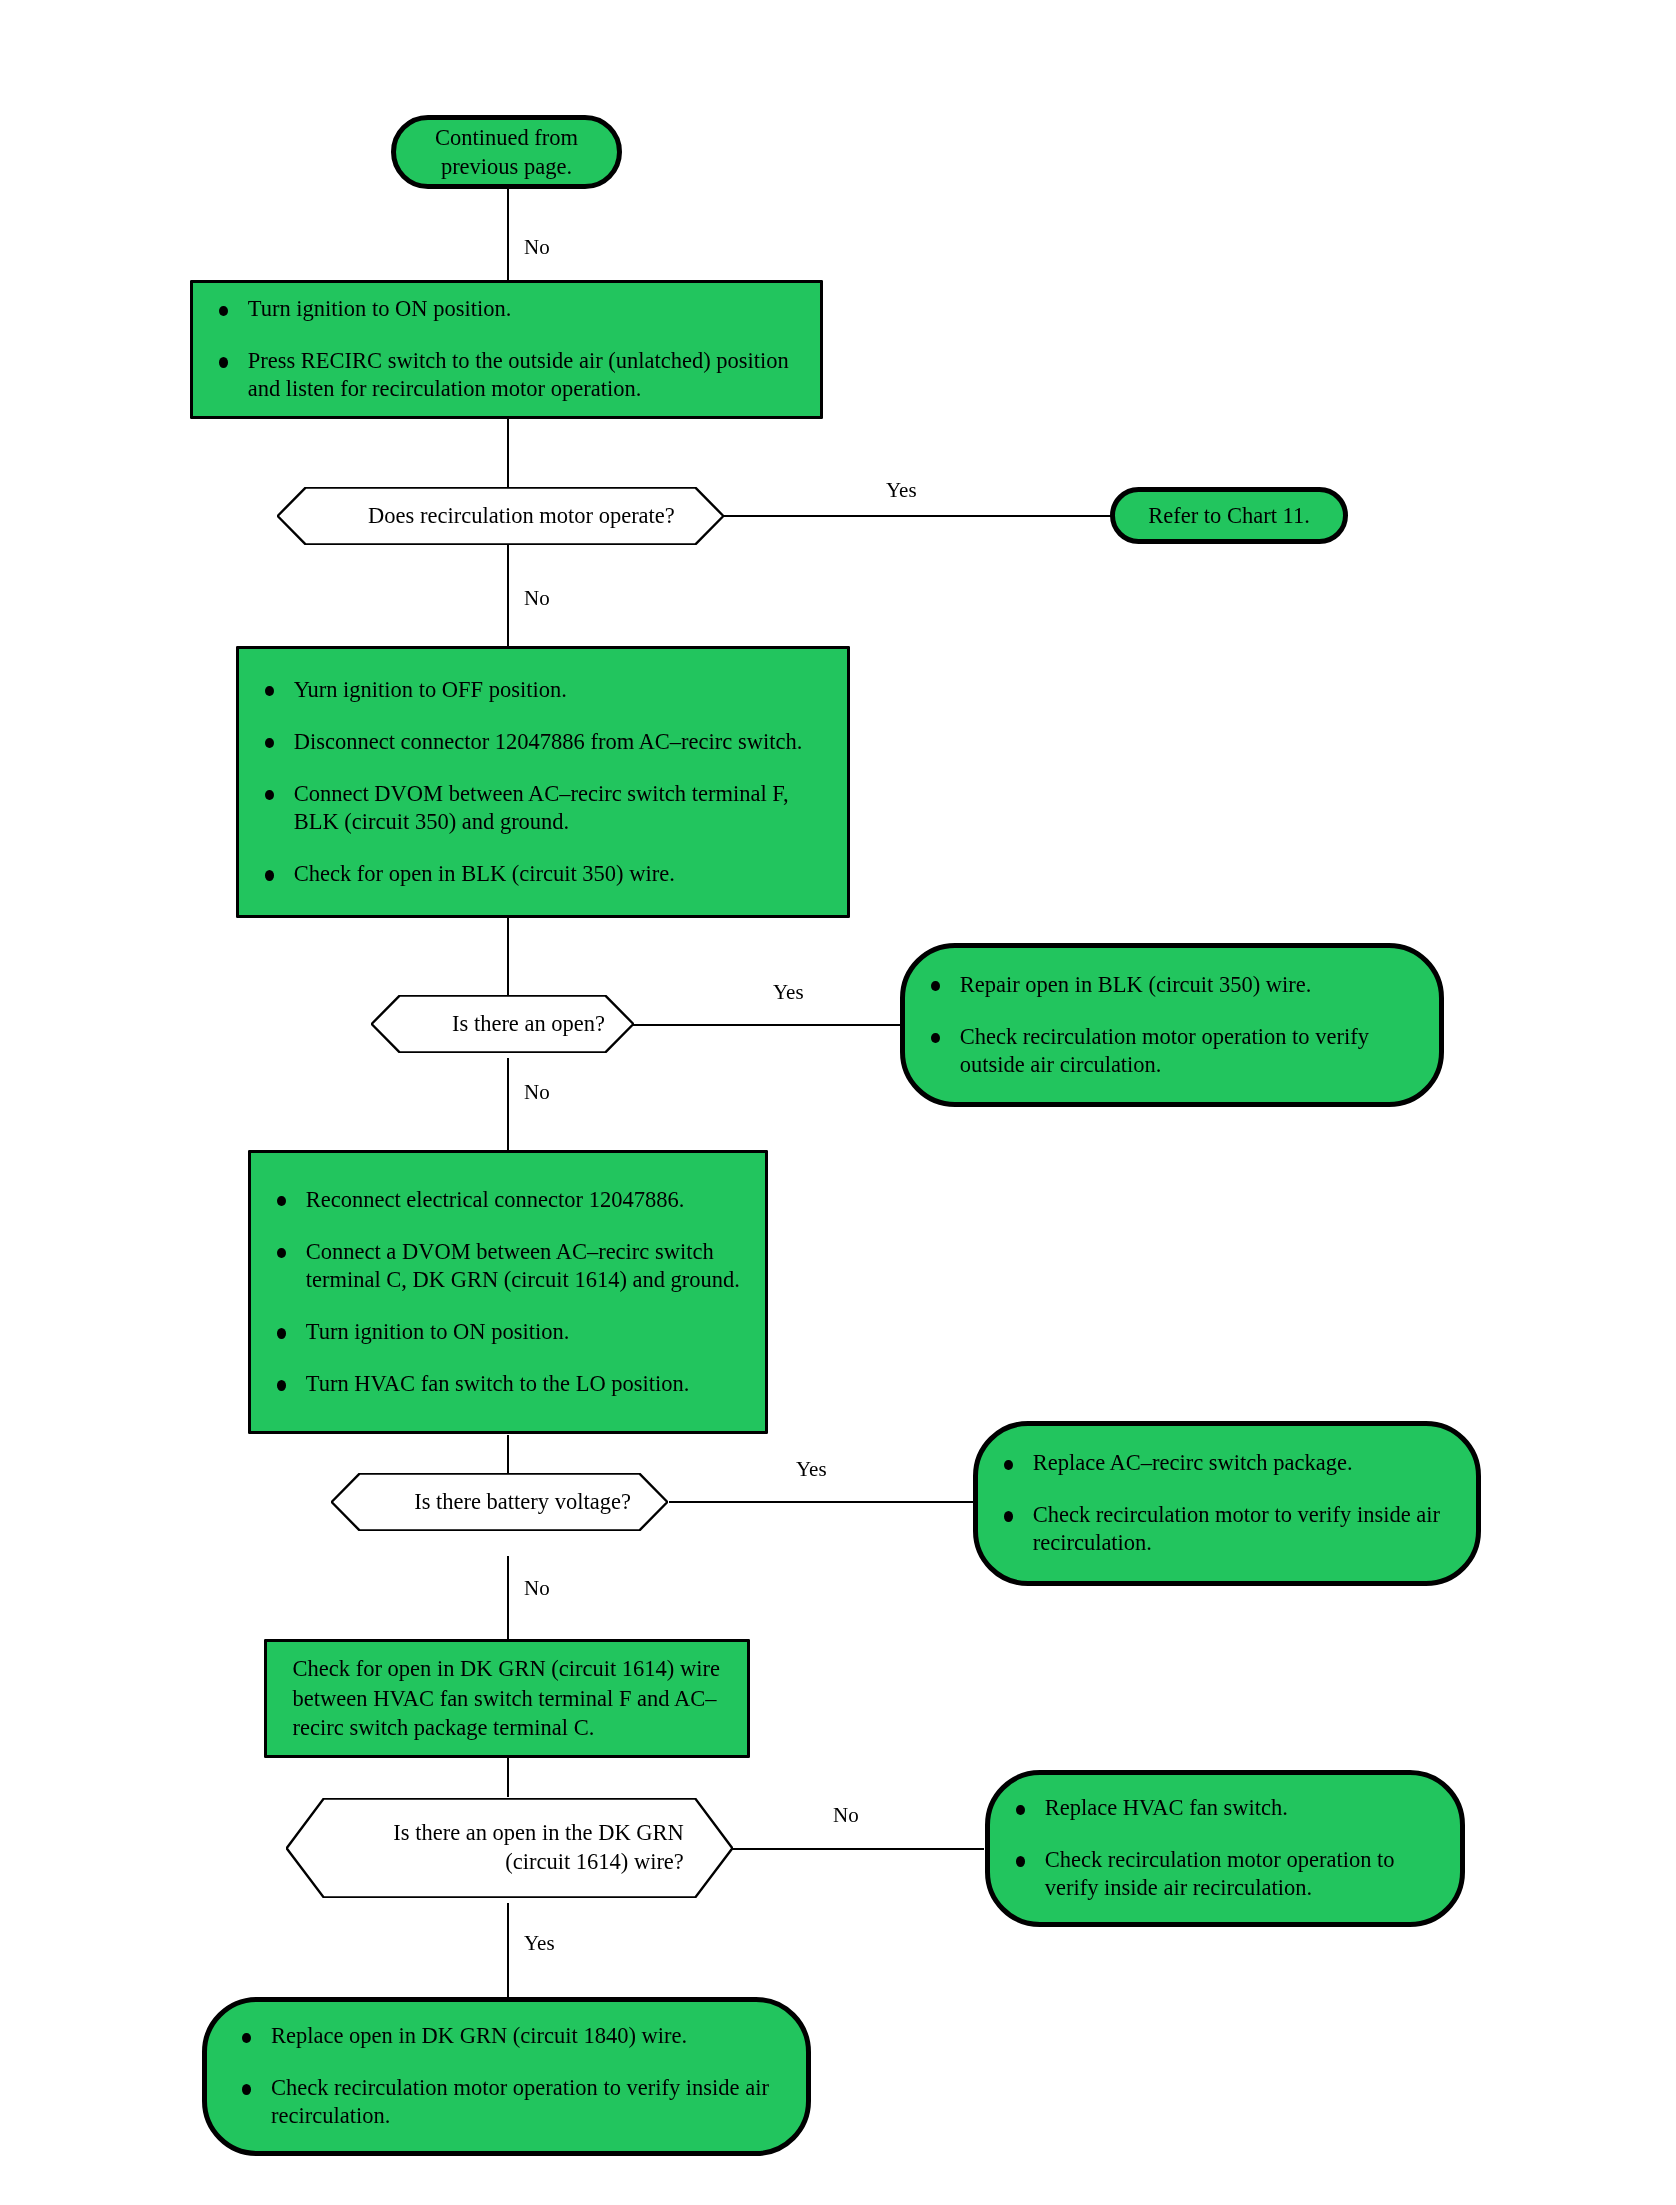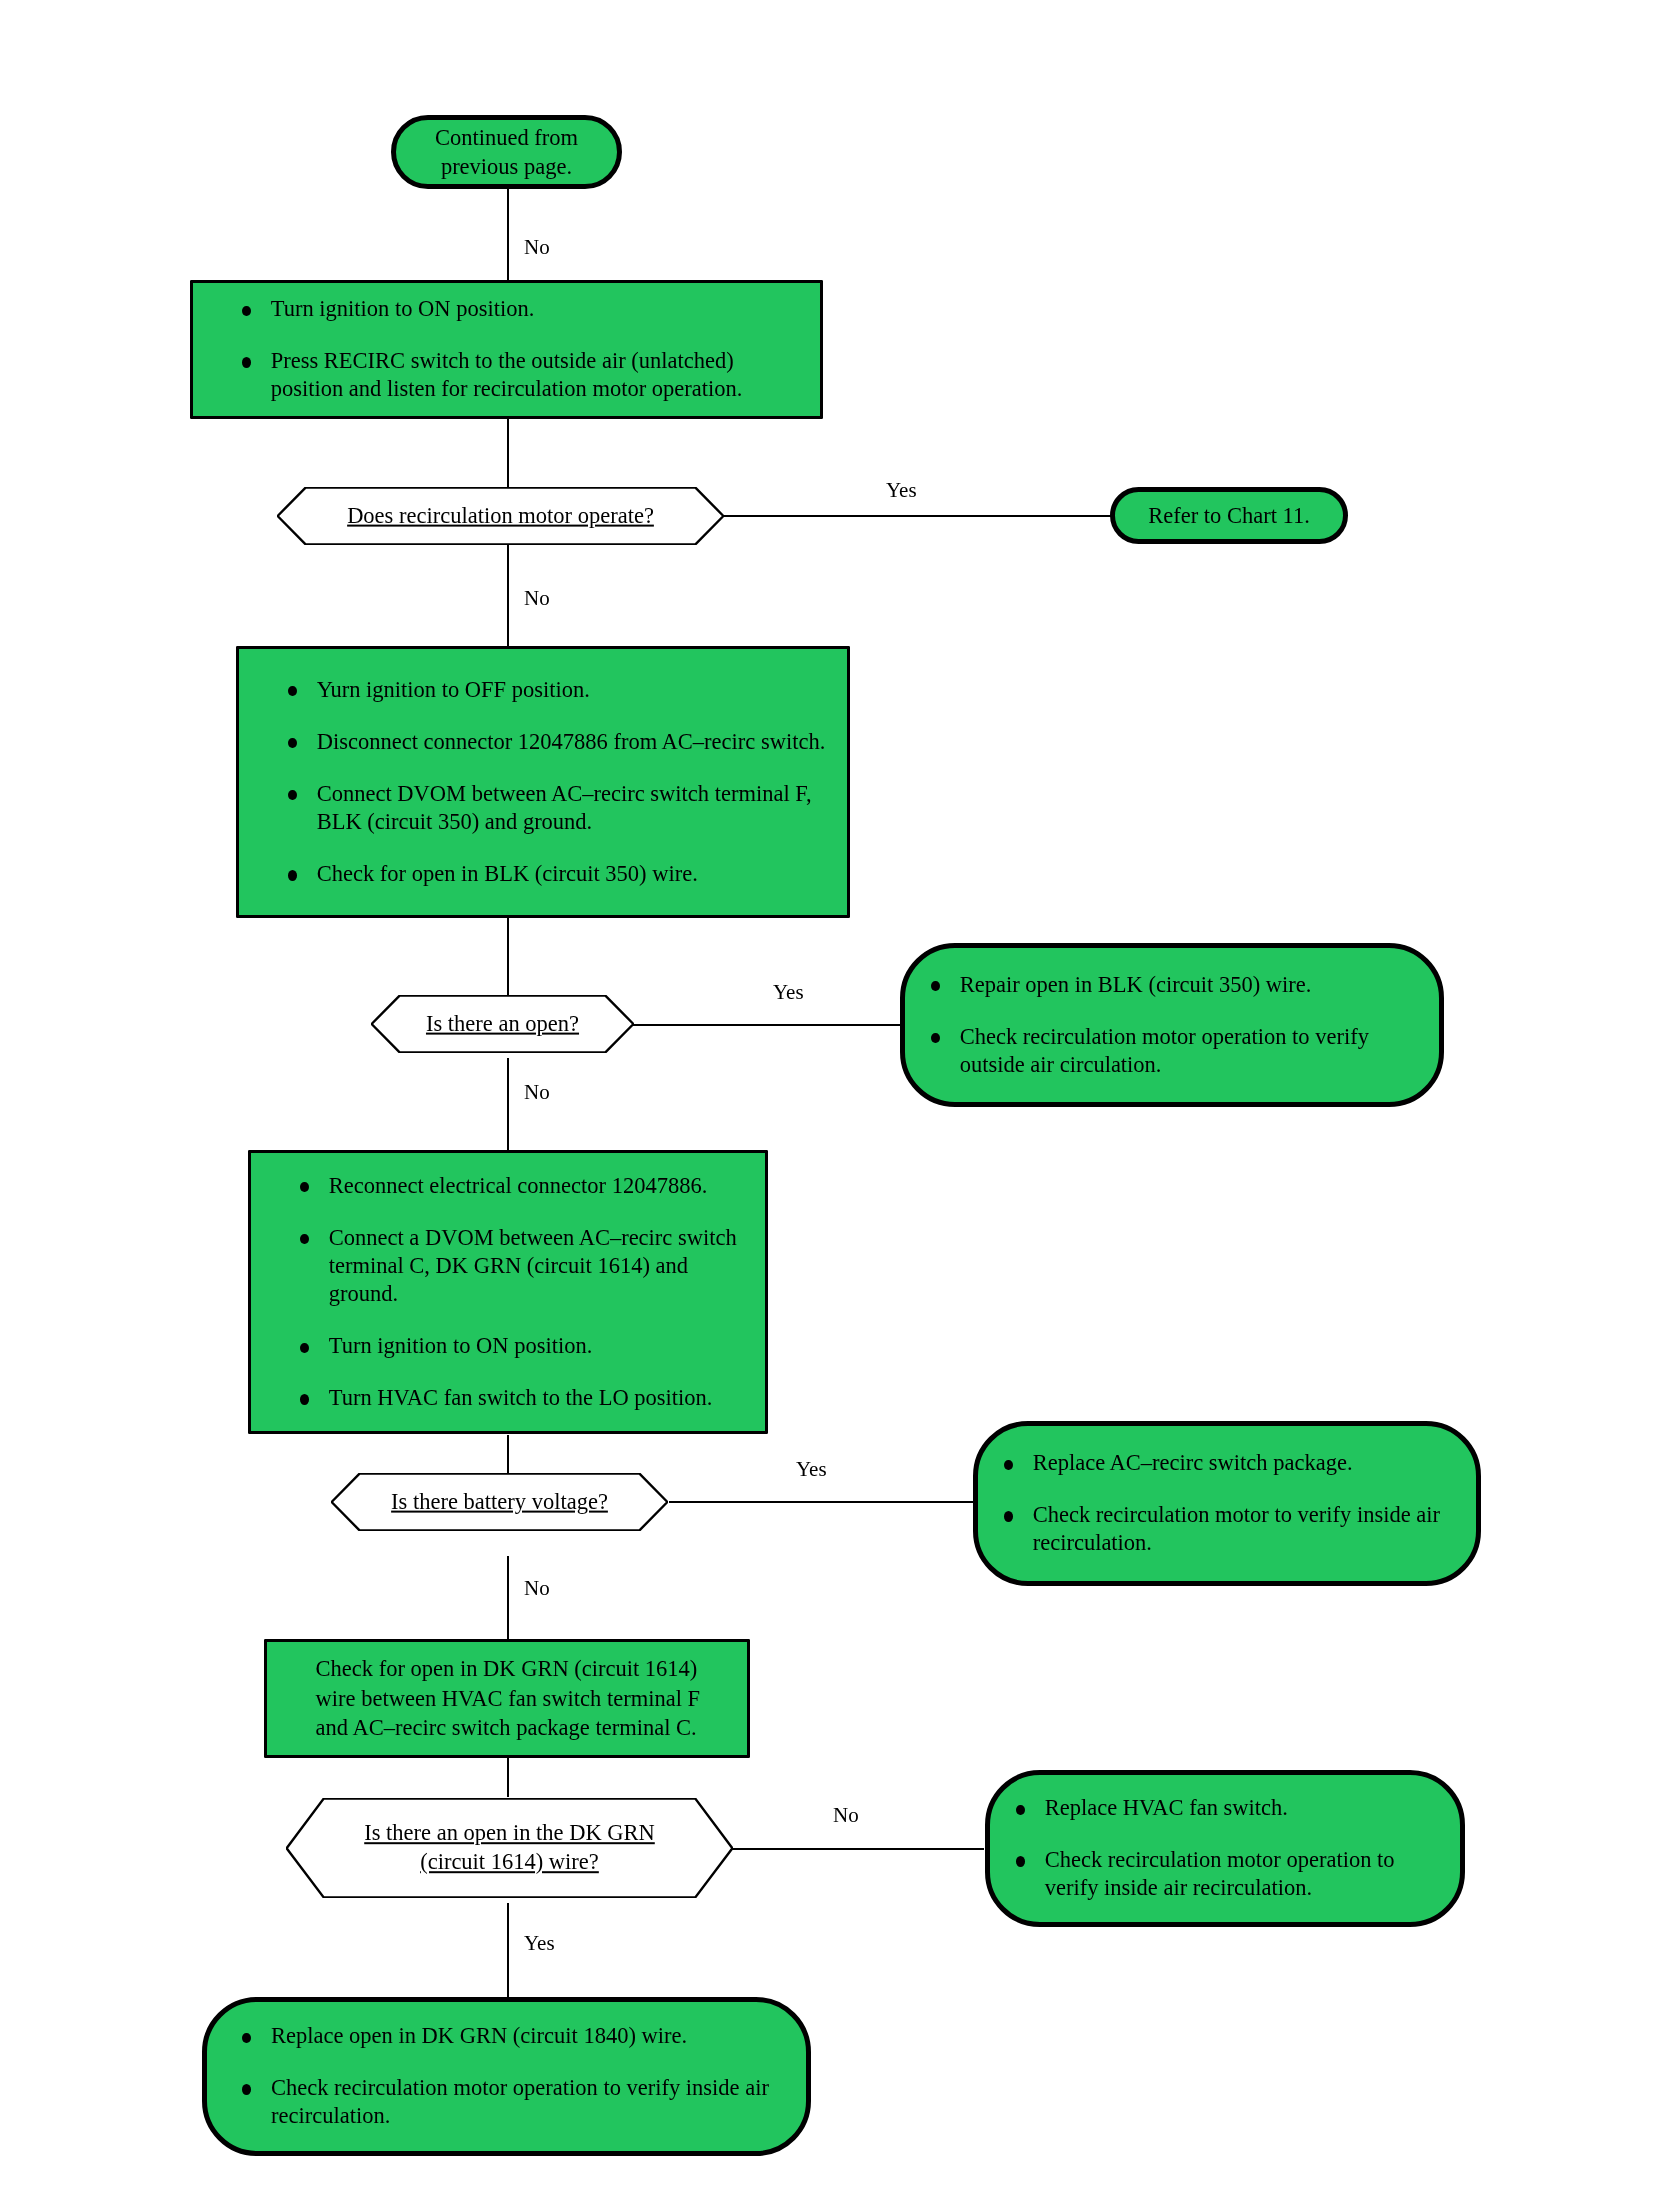--- a/index.html
+++ b/index.html
@@ -24,21 +24,20 @@
   .node {
     position: absolute;
     box-sizing: border-box;
     background: #22c55e;
   }
 
   
   .box {
     border: 3.6px solid #000;
     border-radius: 1.2px;
-    padding-left: 23px;
   }
 
   
   .pill {
     border: 5.5px solid #000;
     border-radius: 43px;
   }
   .pill-lg { border-radius: 55px; }
 
   
@@ -53,23 +52,22 @@
     width: 100%;
     height: 100%;
     display: block;
   }
   .hex .hex-text {
     position: absolute;
     left: 11%;
     right: 11%;
     top: 50%;
     transform: translateY(-50%);
-    text-align: center;
+    text-align: right;
     line-height: 1.28;
-    text-decoration: underline;
   }
 
   
   .ctr {
     display: flex;
     align-items: center;
     justify-content: center;
     width: 100%;
     height: 100%;
     text-align: center;

